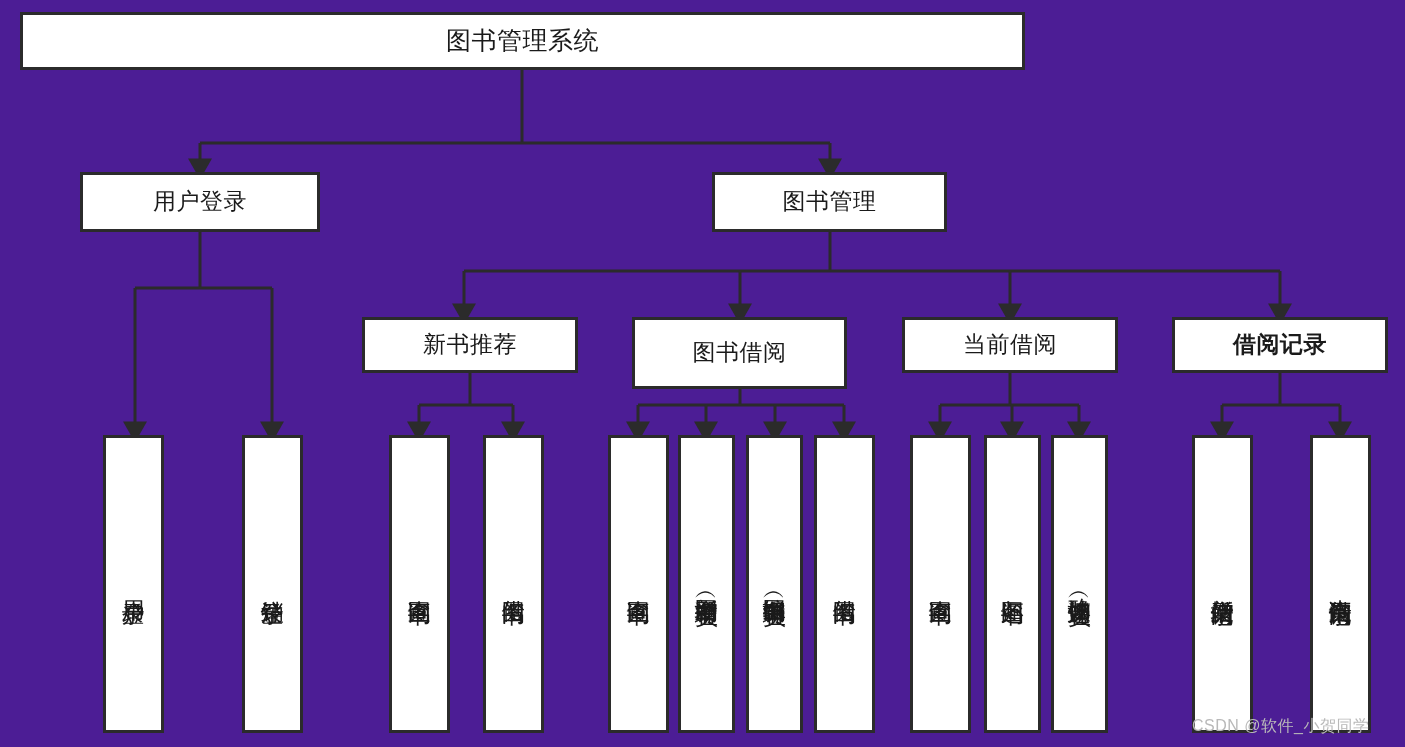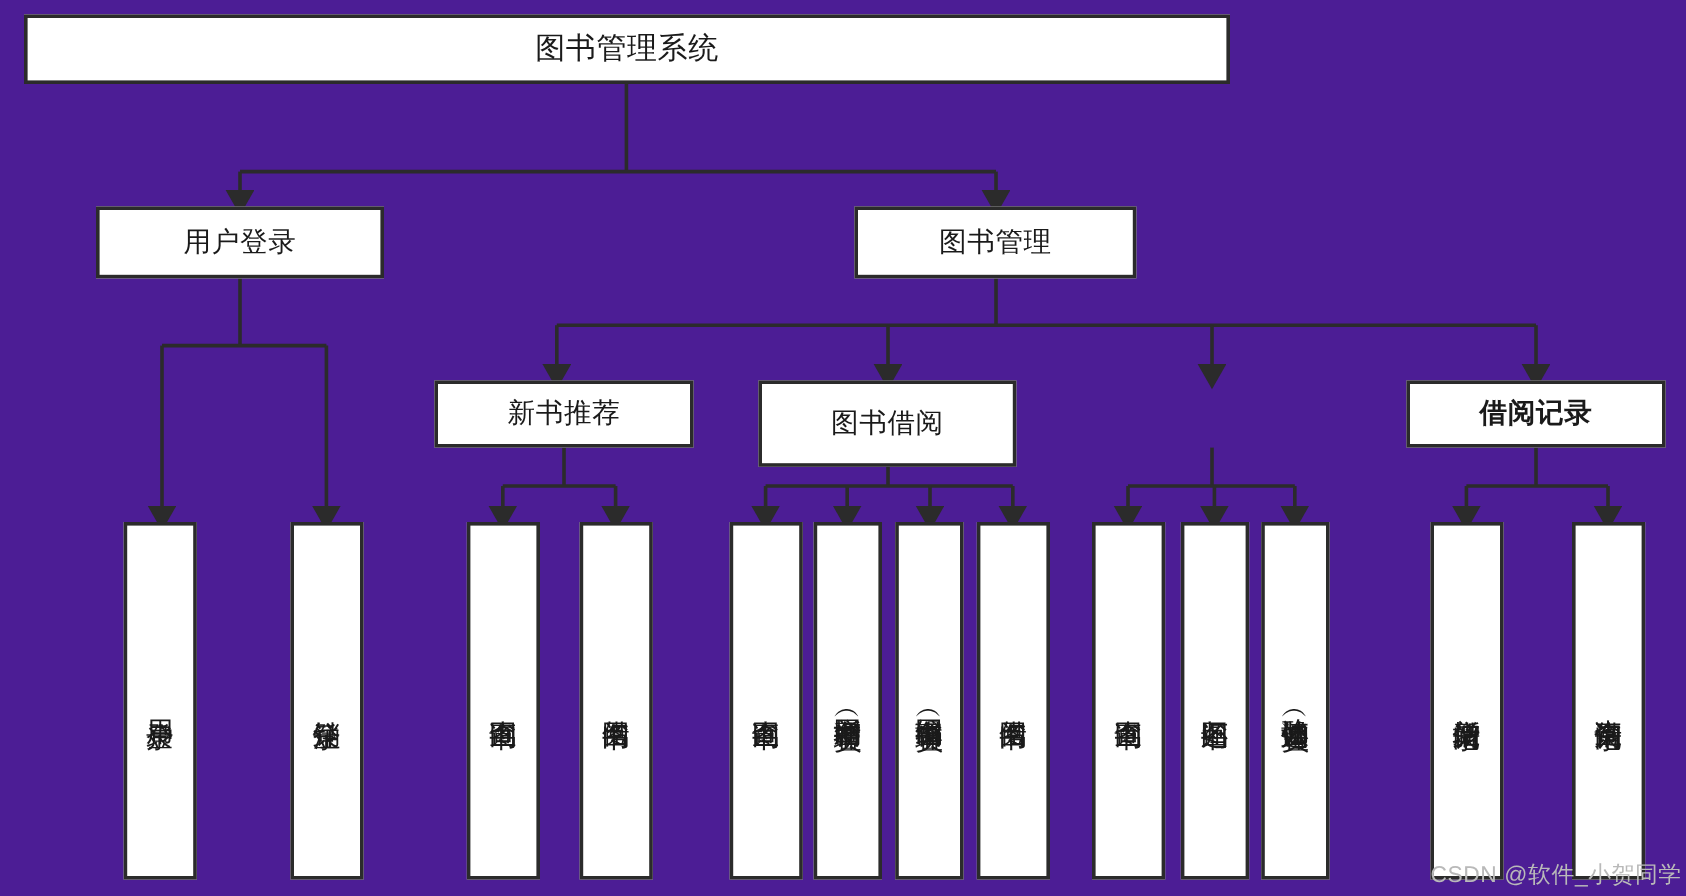--- a/index.html
+++ b/index.html
@@ -50,21 +50,21 @@
   .leaf .node-label {
     writing-mode: vertical-rl;
     text-orientation: upright;
     font-size: 23px;
     line-height: 1.06;
     letter-spacing: 1px;
     white-space: nowrap;
   }
   .watermark {
     position: absolute;
-    font-size: 19px;
+    font-size: 16px;
     color: #b9b9b9;
     white-space: nowrap;
     letter-spacing: 0.5px;
   }
 </style>
 </head>
 <body>
 
 <div id="canvas">
 
@@ -131,20 +131,23 @@
   <div class="node lvl2" style="left:362px; top:317px; width:216px; height:56px;">
     <span class="node-label">新书推荐</span>
   </div>
 
   <div class="node lvl1" style="left:712px; top:172px; width:235px; height:60px;">
     <span class="node-label">图书管理</span>
   </div>
   <div class="node lvl2" style="left:632px; top:317px; width:215px; height:72px;">
     <span class="node-label">图书借阅</span>
   </div>
+  <div class="node lvl2" style="left:902px; top:317px; width:216px; height:56px;">
+    <span class="node-label">当前借阅</span>
+  </div>
   <div class="node lvl2" style="left:1172px; top:317px; width:216px; height:56px;font-weight:bold;">
     <span class="node-label">借阅记录</span>
   </div>
 
   <div class="node leaf" style="left:103px; top:435px; width:61px; height:298px;">
     <span class="node-label">用户登录</span>
   </div>
   <div class="node leaf" style="left:242px; top:435px; width:61px; height:298px;">
     <span class="node-label">注销登录</span>
   </div>

